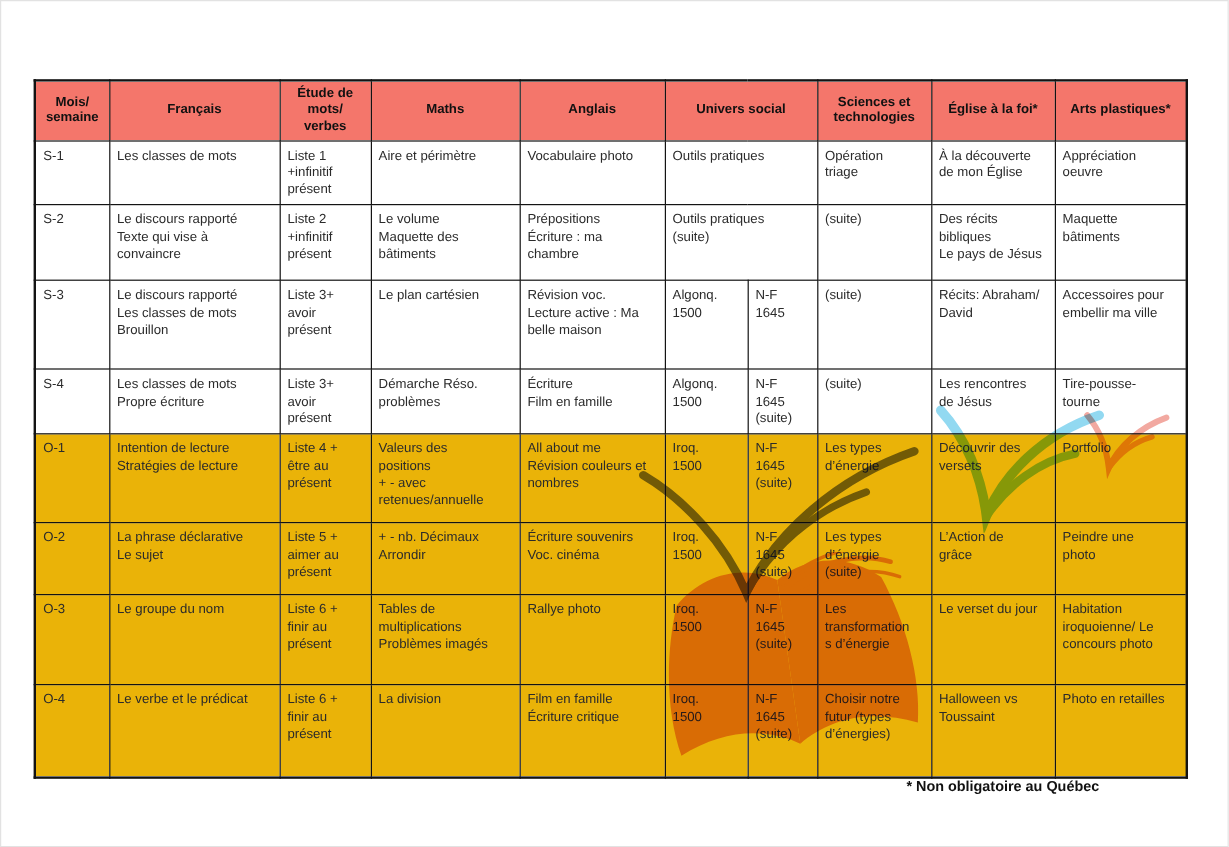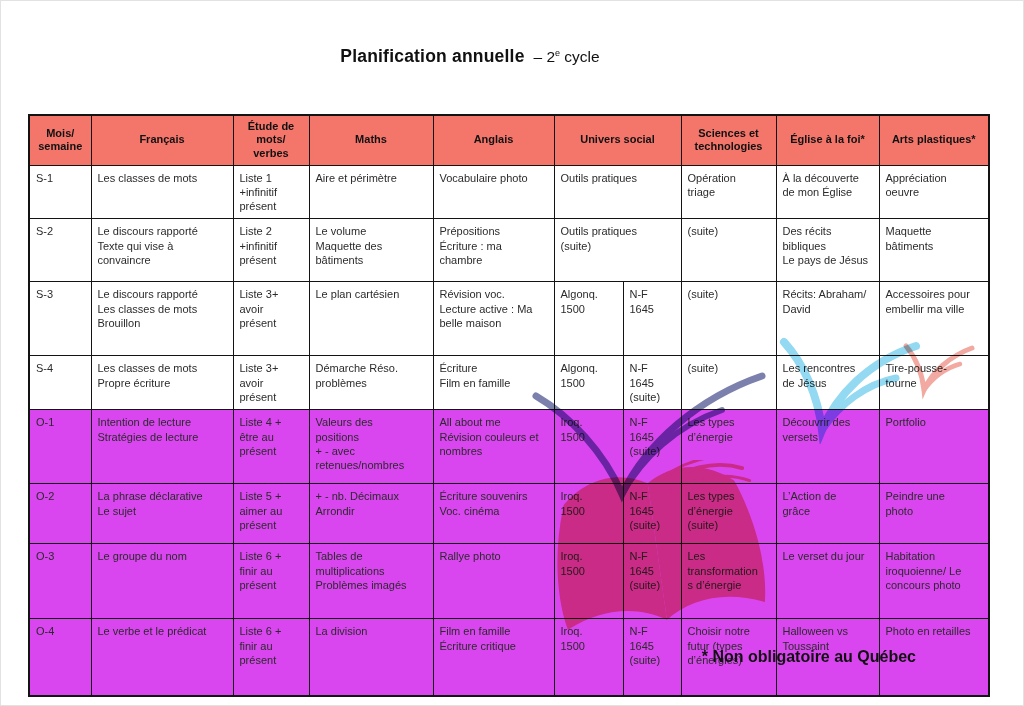--- a/index.html
+++ b/index.html
@@ -14,58 +14,53 @@
   .title sup { font-size:9px; }
   
   .logo { position:absolute; top:24px; left:782px; display:flex; align-items:center; gap:5px; }
   .logo svg { display:block; }
   .logo-text { font-size:13.5px; font-weight:800; color:#111; letter-spacing:.1px; }
   
   table.plan {
     position:absolute; left:28px; top:66px; width:960px;
     border-collapse:collapse; table-layout:fixed;
     border:2px solid #131313;
-    margin-top:48px;
   }
   table.plan th, table.plan td {
     border:1.5px solid #131313; vertical-align:top;
     padding:5px 6px; font-size:11px; line-height:1.3; color:#2b2b2b;
     white-space:pre-line; overflow:hidden;
   }
   table.plan th {
     background:#F4766B; color:#111; font-weight:700; text-align:center;
     vertical-align:middle; padding:3px 2px; font-size:11px; line-height:1.25;
   }
   th.small-hd { font-size:9.5px; }
   tr.hrow  { height:50px; }
   tr.r1 { height:53px; } tr.r2 { height:63px; } tr.r3 { height:74px; } tr.r4 { height:50px; }
   tr.r5 { height:74px; } tr.r6 { height:60px; } tr.r7 { height:75px;padding-left:20px; } tr.r8 { height:77px; }
   tr.row-s td { background:#ffffff; }
-  tr.row-o td { background:#d946ef; }
+  tr.row-o td { background:#eab308; }
   td.wk { padding-left:8px; }
   
-  .footnote { position:absolute; top:648px; right:108px; font-size:16px; font-weight:700; color:#111; }
+  .footnote { position:absolute; top:648px; right:108px; font-size:12px; font-weight:700; color:#111; }
   
   .watermarks { position:absolute; inset:0; pointer-events:none; }
   .wm { position:absolute; mix-blend-mode:multiply; }
   .wm-num {
     font-weight:800; font-size:104px; line-height:.9; color:#59C3E8;
     opacity:.8; letter-spacing:-2px; font-family:"Liberation Sans", sans-serif;
   }
 </style>
 </head>
 <body>
 
 <div class="page">
 
 
-  <h1 class="title">
-    <span class="t-bold">Planification annuelle</span>
-    <span class="t-rest"><span>– 2</span><sup>e</sup><span> cycle</span></span>
-  </h1>
 
   <table class="plan">
     <colgroup>
       <col style="width:62px">
         <col style="width:142px">
         <col style="width:76px">
       <col style="width:124px">
         <col style="width:121px">
         <col style="width:69px">
       <col style="width:58px">
@@ -177,21 +172,21 @@
       <tr class="row-o r5">
         <td class="wk">O-1</td>
         <td>Intention de lecture
 Stratégies de lecture</td>
         <td>Liste 4 +
 être au
 présent</td>
         <td>Valeurs des
 positions
 + - avec
-retenues/nombres</td>
+retenues/annuelle</td>
         <td>All about me
 Révision couleurs et
 nombres</td>
         <td>Iroq.
 1500</td>
         <td>N-F
 1645
 (suite)</td>
         <td>Les types
 d’énergie</td>

